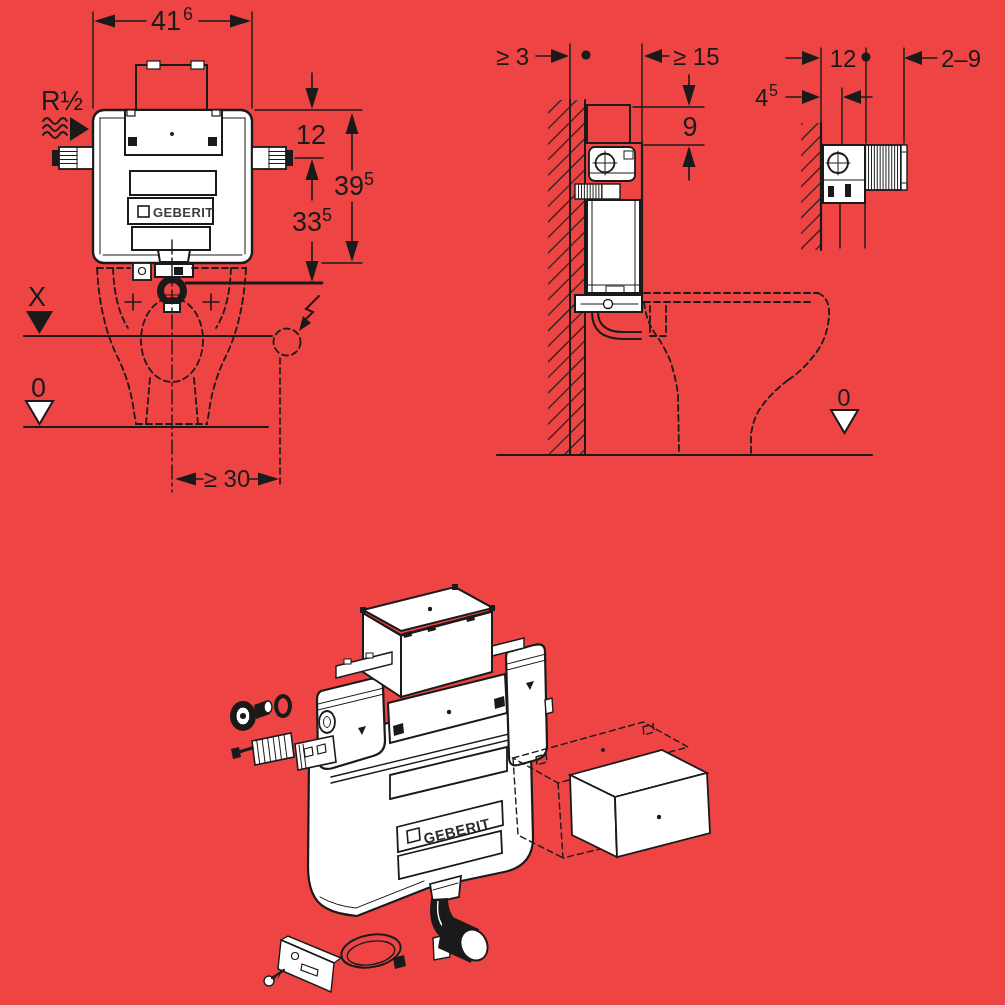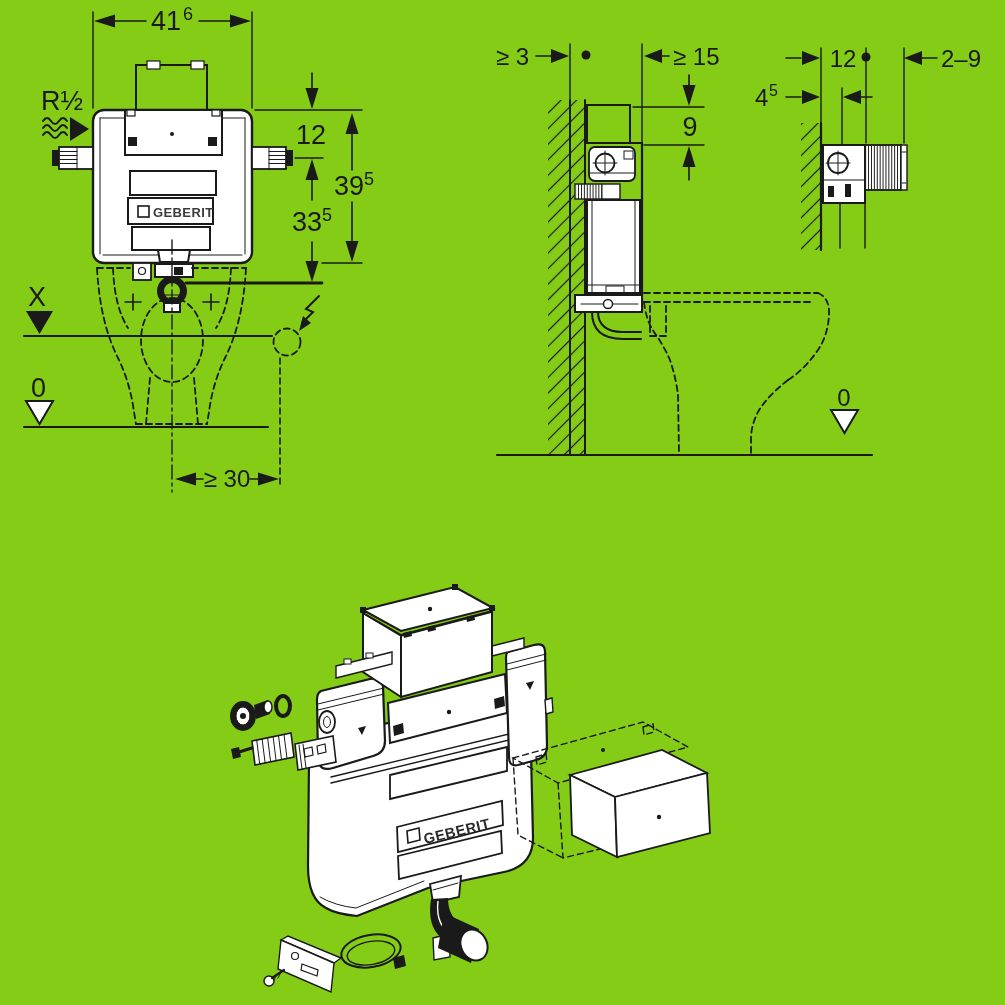--- a/index.html
+++ b/index.html
@@ -1,16 +1,16 @@
 <!DOCTYPE html>
 <html><head>
 <meta charset="utf-8">
 <style>
   html,body{margin:0;padding:0;background:#fff;}
-  .page{width:1005px;height:1005px;background:#84cc16;position:relative;overflow:hidden;}
+  .page{width:1005px;height:1005px;background:#ef4444;position:relative;overflow:hidden;}
   svg{display:block;}
   .k{stroke:#1a1a1a;fill:none;stroke-linecap:round;}
   .b{fill:#1a1a1a;stroke:none;}
   .w{fill:#fff;}
   .x1{stroke-width:1;}
   .x12{stroke-width:1.2;}
   .x14{stroke-width:1.4;}
   .x16{stroke-width:1.6;}
   .x18{stroke-width:1.8;}
   .x2{stroke-width:2;}

